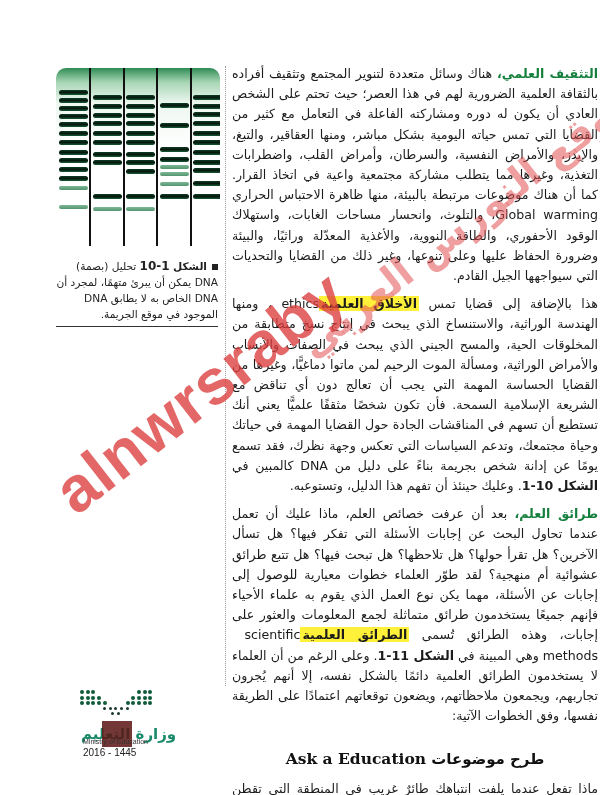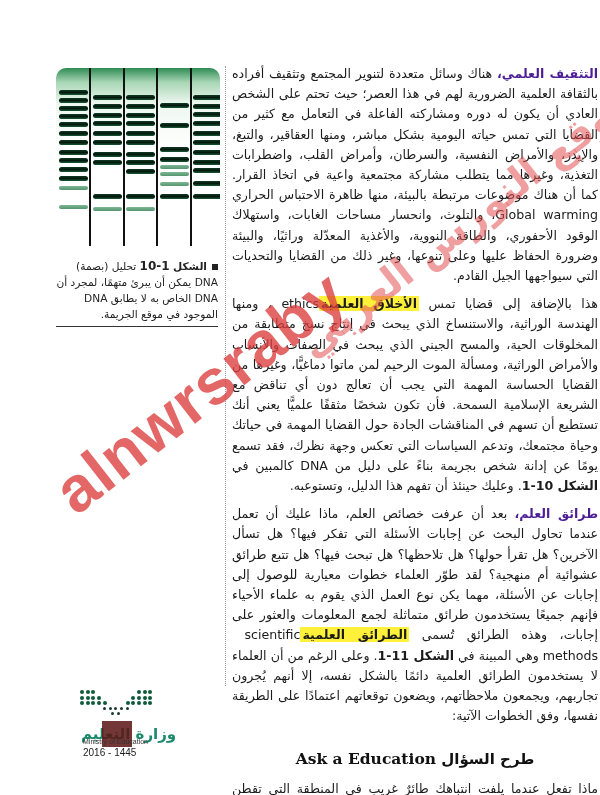--- a/index.html
+++ b/index.html
@@ -10,21 +10,21 @@
   .page { position: absolute; inset: 0; }
 
   
   .text-col {
     position: absolute; left: 232px; top: 64px; width: 366px;
     direction: rtl; text-align: justify;
     font-size: 12.6px; line-height: 20.2px; color: #1b1b1b;
   }
   .text-col p { margin: 0; }
   .para-gap { height: 8px; }
-  .term { font-weight: bold; color: #4c1d95; }
+  .term { font-weight: bold; color: #15803d; }
   .hl { background: #fff13a; font-weight: bold; padding: 0 2px; }
   .bold { font-weight: bold; }
   .ltr { direction: ltr; unicode-bidi: embed; }
 
   .section-heading {
     margin: 22px 0 10px 0; text-align: center; font-weight: bold;
     font-size: 15px; color: #111;
   }
   .section-heading .en { font-family: "DejaVu Serif", serif; font-size: 15.5px; }
 
@@ -168,21 +168,21 @@
     <div class="para-gap"></div>
     <p>
       <span>هذا بالإضافة إلى قضايا تمس </span><span class="hl">الأخلاق العلمية</span><span class="ltr"> ethics</span><span>، ومنها الهندسة الوراثية، والاستنساخ الذي يبحث في إنتاج نسخ متطابقة من المخلوقات الحية، والمسح الجيني الذي يبحث في الصفات والأنساب والأمراض الوراثية، ومسألة الموت الرحيم لمن ماتوا دماغيًّا، وغيرها من القضايا الحساسة المهمة التي يجب أن تعالج دون أي تناقض مع الشريعة الإسلامية السمحة. فأن تكون شخصًا مثقفًا علميًّا يعني أنك تستطيع أن تسهم في المناقشات الجادة حول القضايا المهمة في حياتك وحياة مجتمعك، وتدعم السياسات التي تعكس وجهة نظرك، فقد تسمع يومًا عن إدانة شخص بجريمة بناءً على دليل من DNA كالمبين في </span><span class="bold">الشكل 10-1</span><span>. وعليك حينئذ أن تفهم هذا الدليل، وتستوعبه.</span>
     </p>
     <div class="para-gap"></div>
     <p>
       <span class="term">طرائق العلم،</span><span> بعد أن عرفت خصائص العلم، ماذا عليك أن تعمل عندما تحاول البحث عن إجابات الأسئلة التي تفكر فيها؟ هل تسأل الآخرين؟ هل تقرأ حولها؟ هل تلاحظها؟ هل تبحث فيها؟ هل تتبع طرائق عشوائية أم منهجية؟ لقد طوّر العلماء خطوات معيارية للوصول إلى إجابات عن الأسئلة، مهما يكن نوع العمل الذي يقوم به علماء الأحياء فإنهم جميعًا يستخدمون طرائق متماثلة لجمع المعلومات والعثور على إجابات، وهذه الطرائق تُسمى </span><span class="hl">الطرائق العلمية</span><span class="ltr"> scientific methods</span><span> وهي المبينة في </span><span class="bold">الشكل 11-1</span><span>. وعلى الرغم من أن العلماء لا يستخدمون الطرائق العلمية دائمًا بالشكل نفسه، إلا أنهم يُجرون تجاربهم، ويجمعون ملاحظاتهم، ويضعون توقعاتهم اعتمادًا على الطريقة نفسها، وفق الخطوات الآتية:</span>
     </p>
 
     <div class="section-heading">
-      <span>طرح السؤال</span>
+      <span>طرح موضوعات</span>
       <span class="en">Ask a Education</span>
     </div>
 
     <p>
       <span>ماذا تفعل عندما يلفت انتباهك طائرٌ غريب في المنطقة التي تقطن فيها؟ لابد أنك ستبدأ في مراقبته وملاحظته فترة من الوقت. يبدأ البحث العلمي عادة </span>
     </p>
   </div>
 
   <div class="wm-en">alnwrsraby</div>
   <div class="wm-ar">موقع النورس العربي</div>

